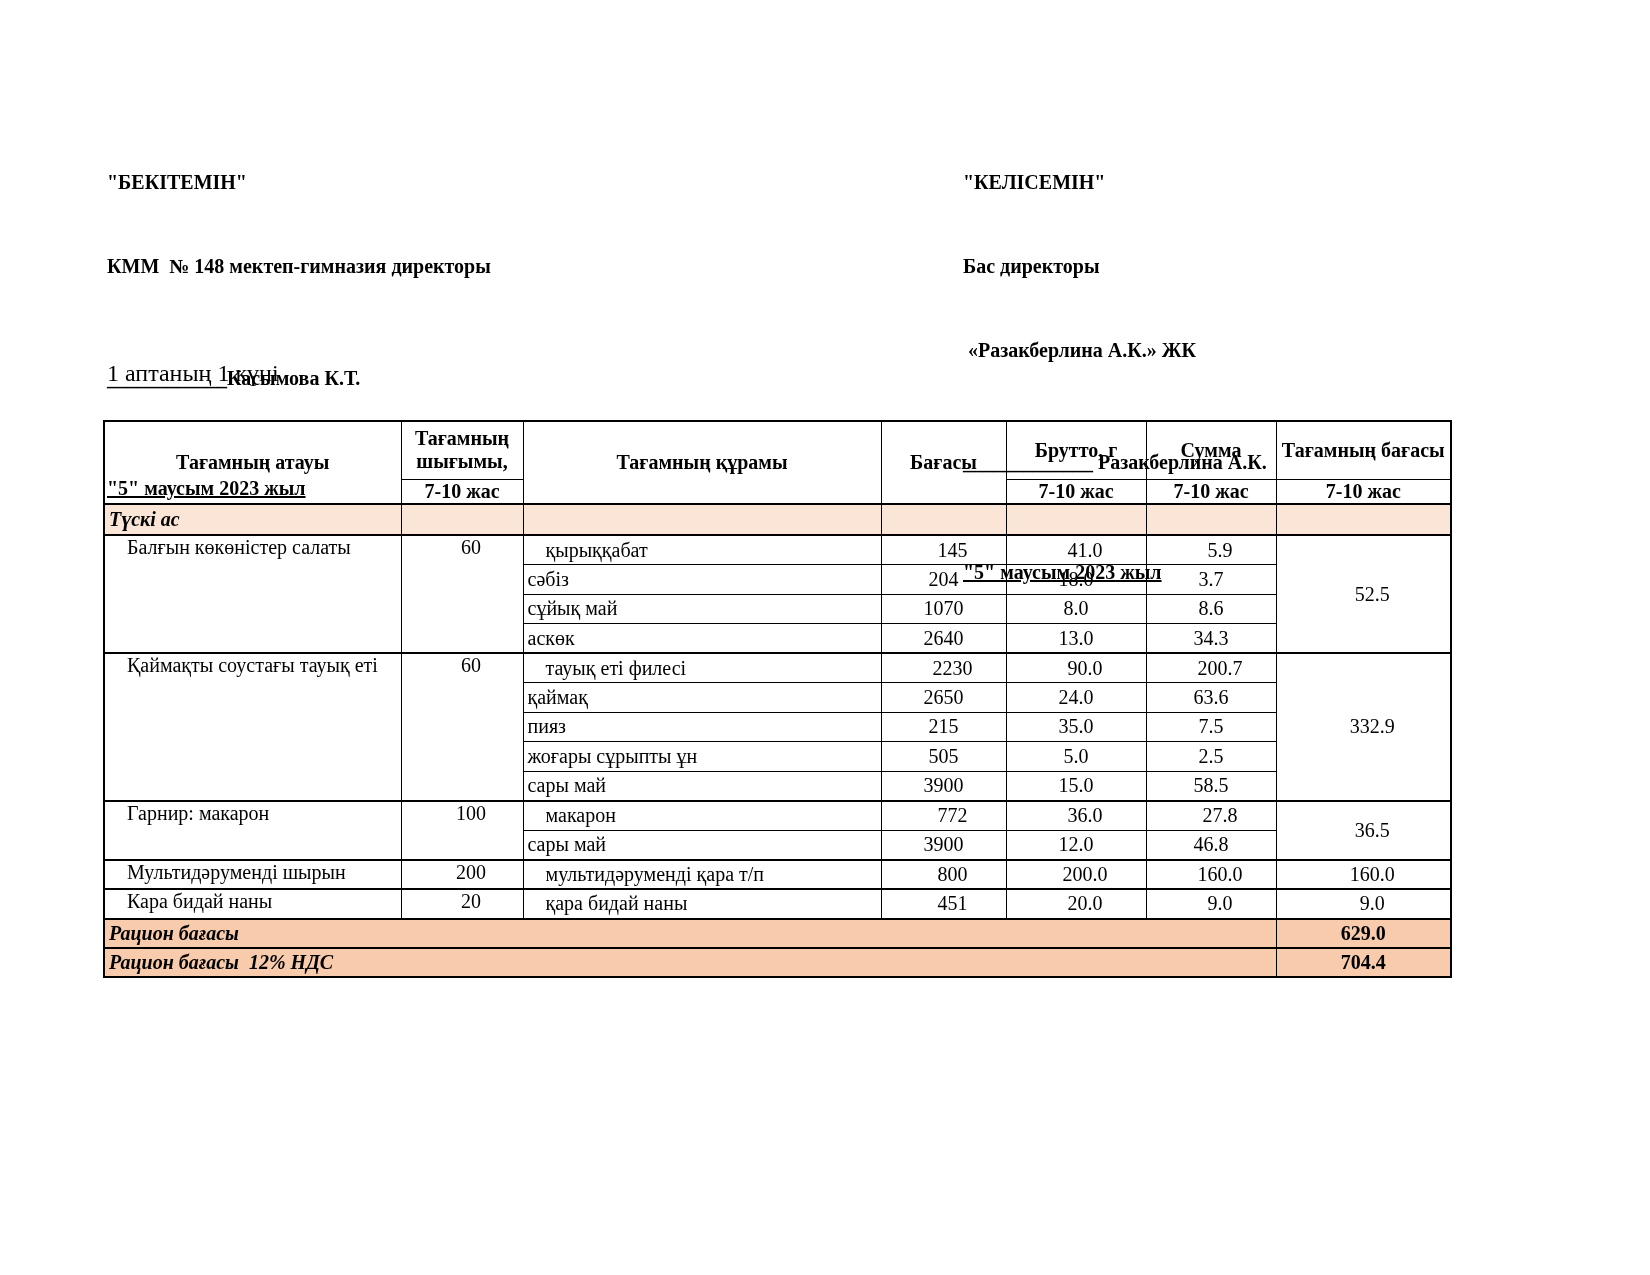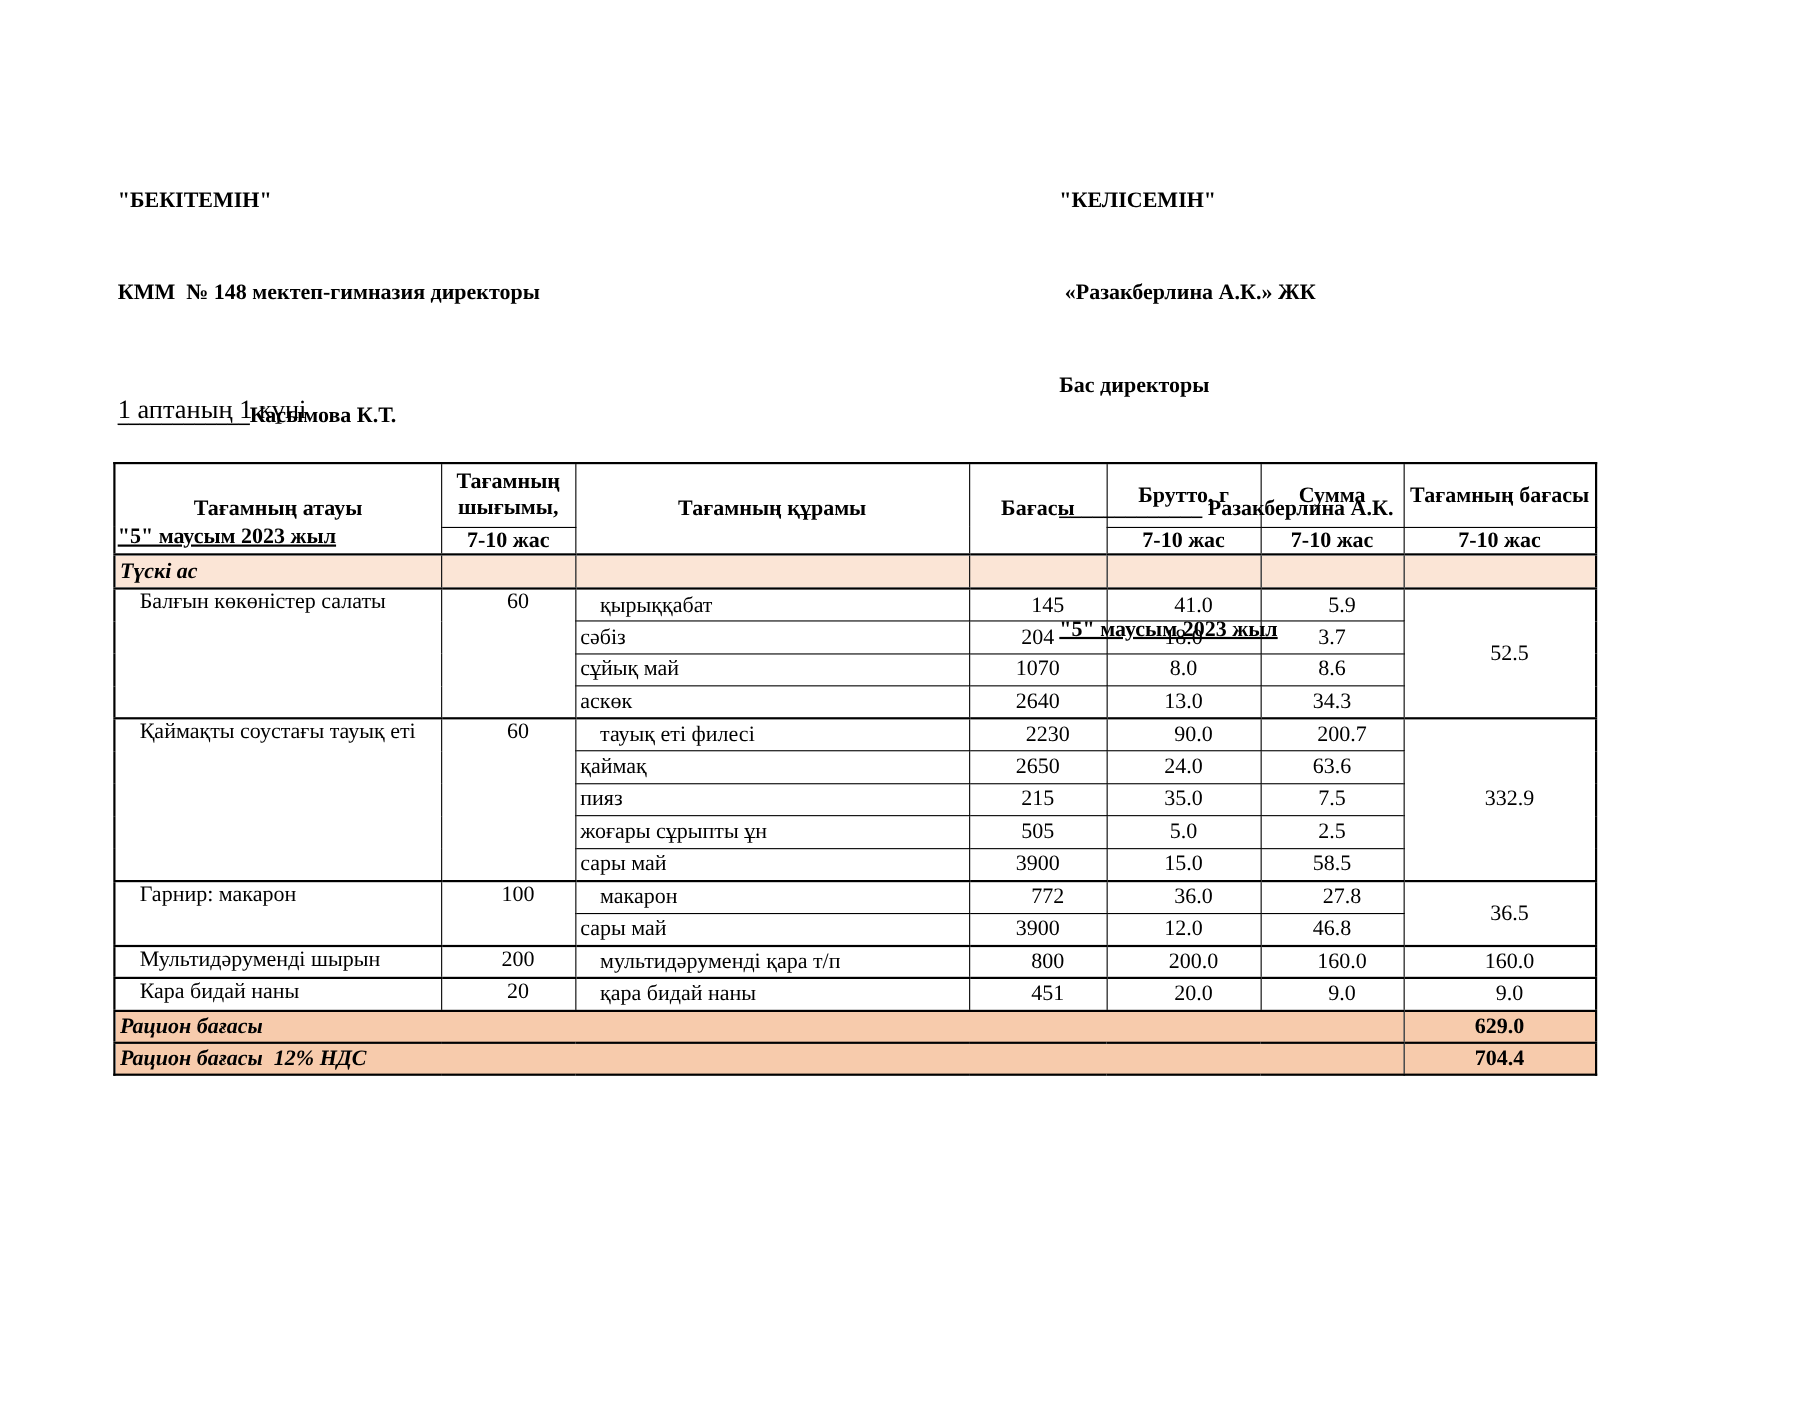--- a/index.html
+++ b/index.html
@@ -70,22 +70,22 @@
 
   <div class="approval approval-left">
     <div>"БЕКІТЕМІН"</div>
     <div>КММ  № 148 мектеп-гимназия директоры</div>
     <div class="signature">____________Касымова К.Т.</div>
     <div class="date">"5" маусым 2023 жыл</div>
   </div>
 
   <div class="approval approval-right">
     <div>"КЕЛІСЕМІН"</div>
+    <div>Бас директоры</div>
     <div> «Разакберлина А.К.» ЖК</div>
-    <div>Бас директоры</div>
     <div class="signature">_____________ Разакберлина А.К.</div>
     <div class="date">"5" маусым 2023 жыл</div>
   </div>
 
   <div class="day-title">1 аптаның 1 күні</div>
 
   <div class="table-wrap">
     <table class="menu">
       <colgroup>
         <col style="width:297px">

